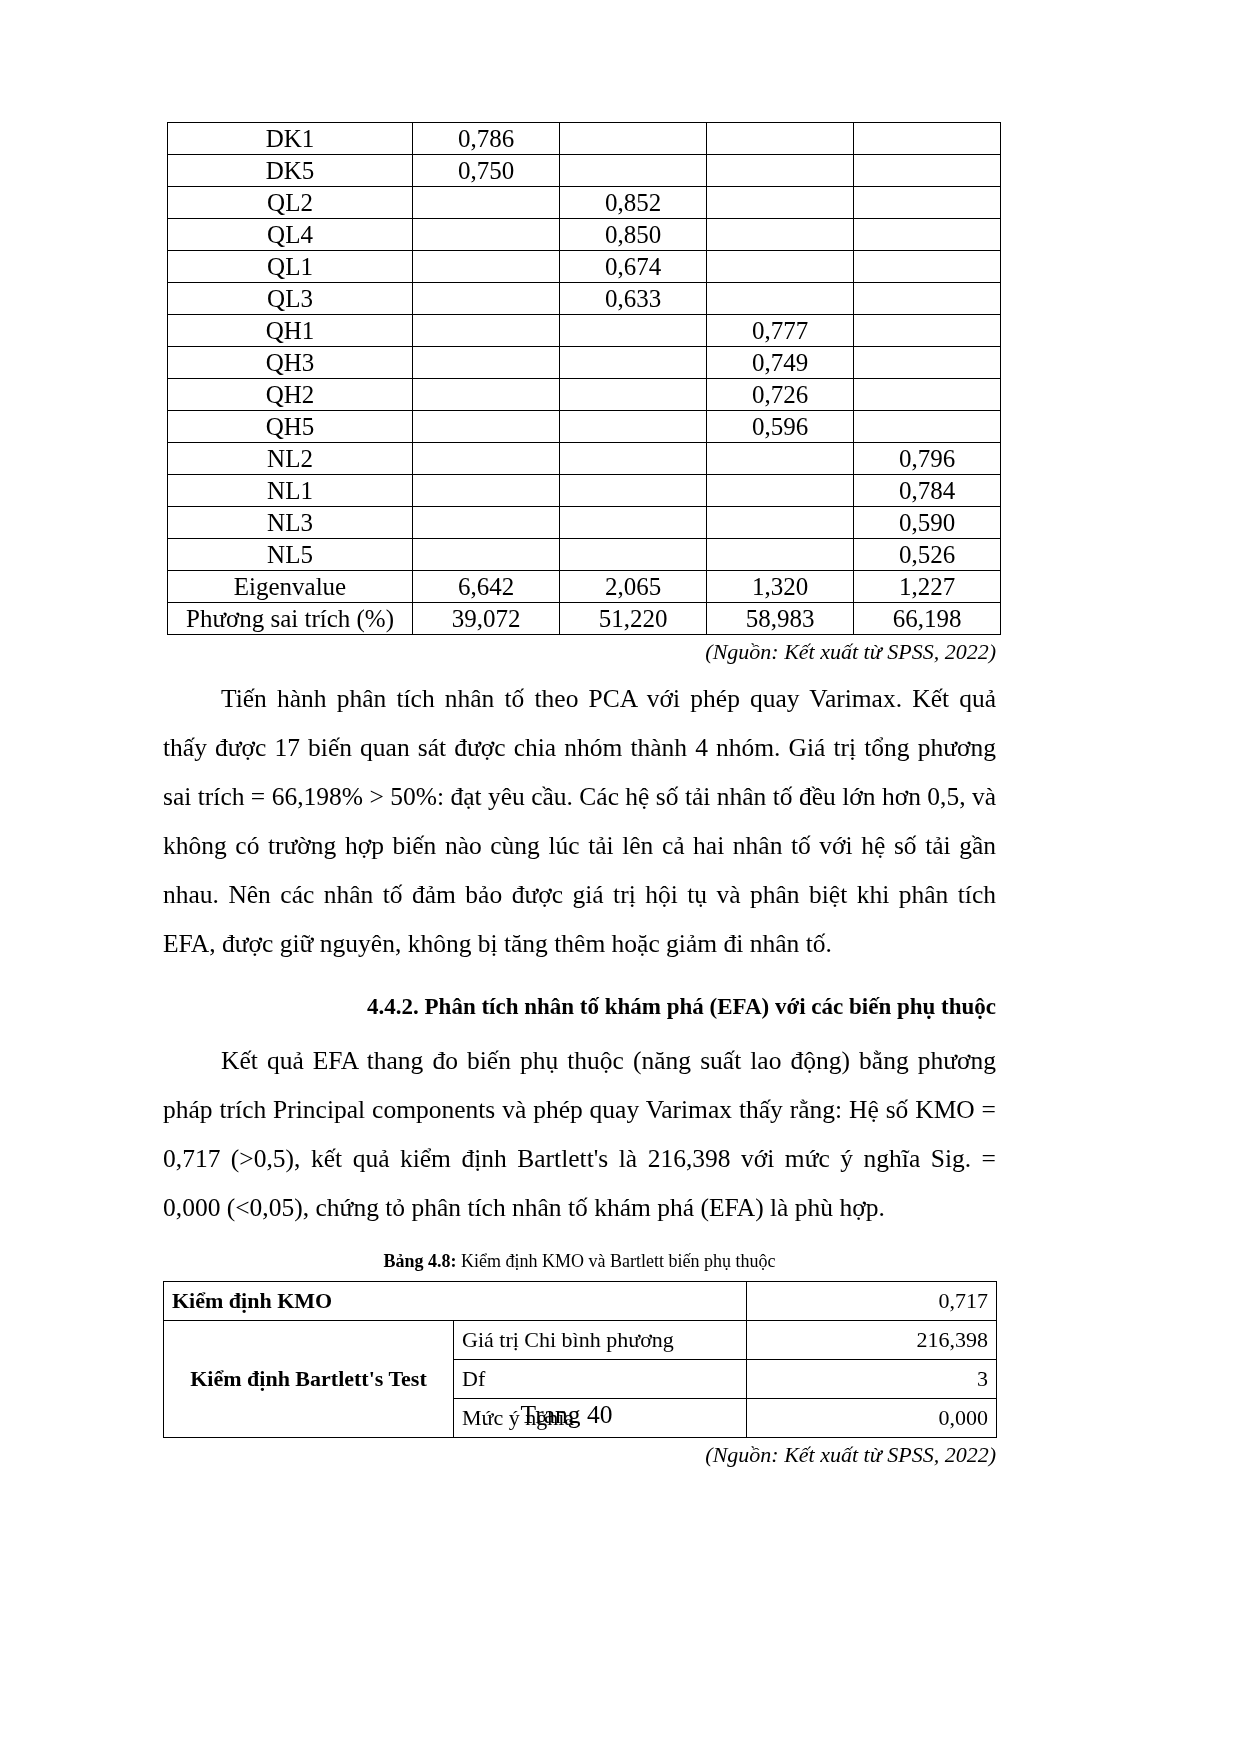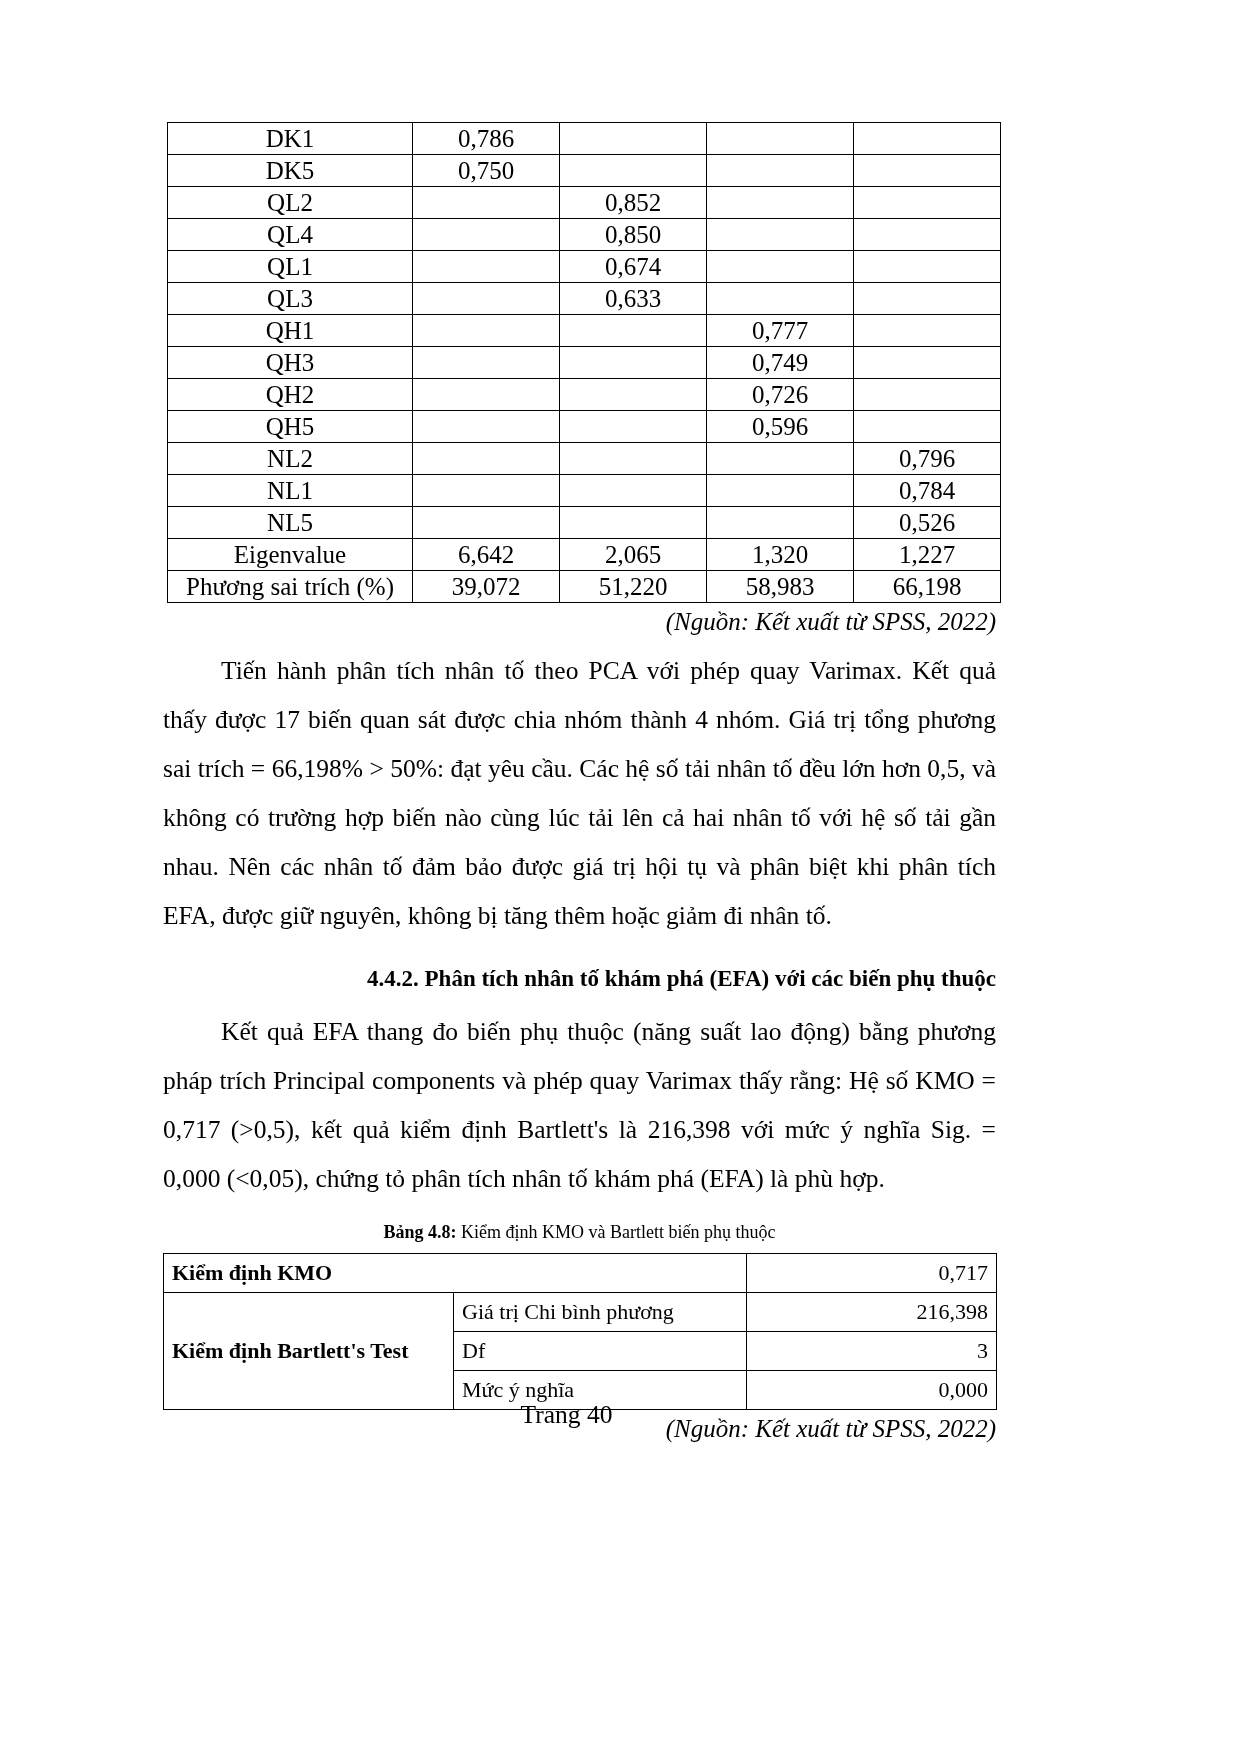--- a/index.html
+++ b/index.html
@@ -44,21 +44,21 @@
   }
   table.efa col.c0 { width: 245px; }
   table.efa col.c1 { width: 147px; }
   table.efa col.c2 { width: 147px; }
   table.efa col.c3 { width: 147px; }
   table.efa col.c4 { width: 147px; }
 
   .src-note {
     text-align: right;
     font-style: italic;
-    font-size: 25px;
+    font-size: 22px;
     width: 833px;
     margin: 4px 0 0 0;
     line-height: 1.2;
   }
 
   p.body {
     font-size: 25.5px;
     line-height: 1.92;
     text-align: justify;
     text-justify: inter-word;
@@ -104,21 +104,21 @@
     font-family: "Liberation Serif", "DejaVu Serif", serif;
   }
   table.kmo col.k0 { width: 290px; }
   table.kmo col.k1 { width: 293px; }
   table.kmo col.k2 { width: 250px; }
   td.kmo-head { font-weight: bold; text-align: left; }
   td.kmo-label { text-align: left; }
   td.kmo-val { text-align: right; }
   td.bartlett {
     font-weight: bold;
-    text-align: left;
+    text-align: center;
     vertical-align: middle;
   }
 
   .footer {
     position: absolute;
     left: 0;
     top: 1400px;
     width: 1133px;
     text-align: center;
     font-size: 25.5px;
@@ -217,20 +217,27 @@
         <td>0,796</td>
       </tr>
       <tr>
         <td>NL1</td>
         <td></td>
         <td></td>
         <td></td>
         <td>0,784</td>
       </tr>
       <tr>
+        <td>NL3</td>
+        <td></td>
+        <td></td>
+        <td></td>
+        <td>0,590</td>
+      </tr>
+      <tr>
         <td>NL5</td>
         <td></td>
         <td></td>
         <td></td>
         <td>0,526</td>
       </tr>
       <tr>
         <td>Eigenvalue</td>
         <td>6,642</td>
         <td>2,065</td>

